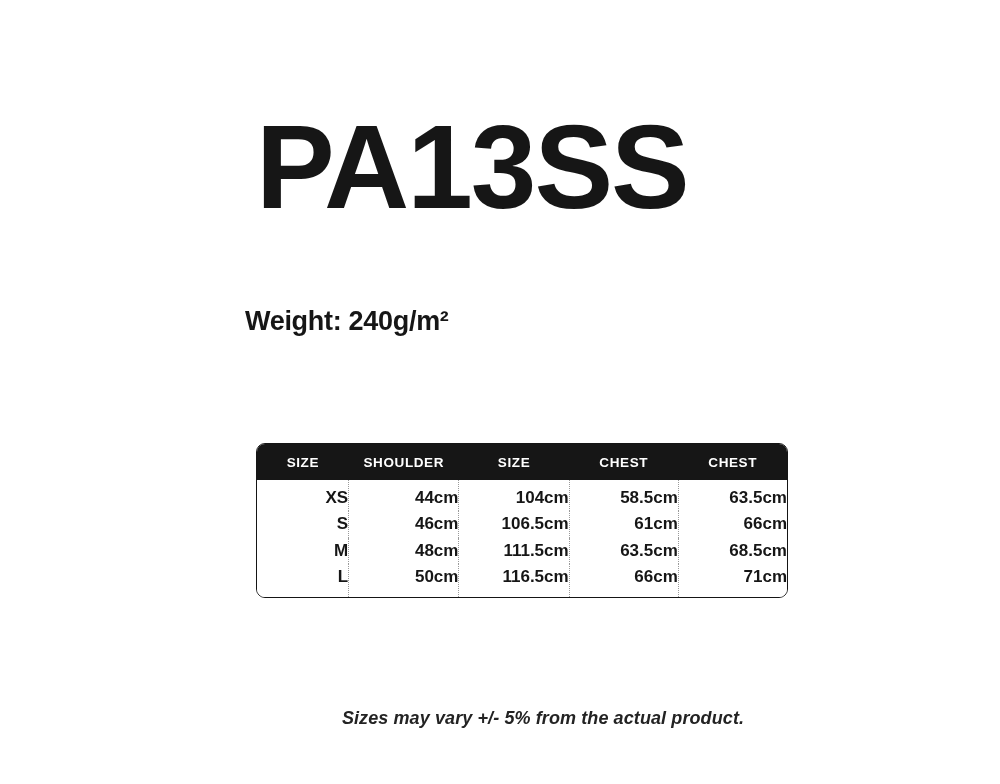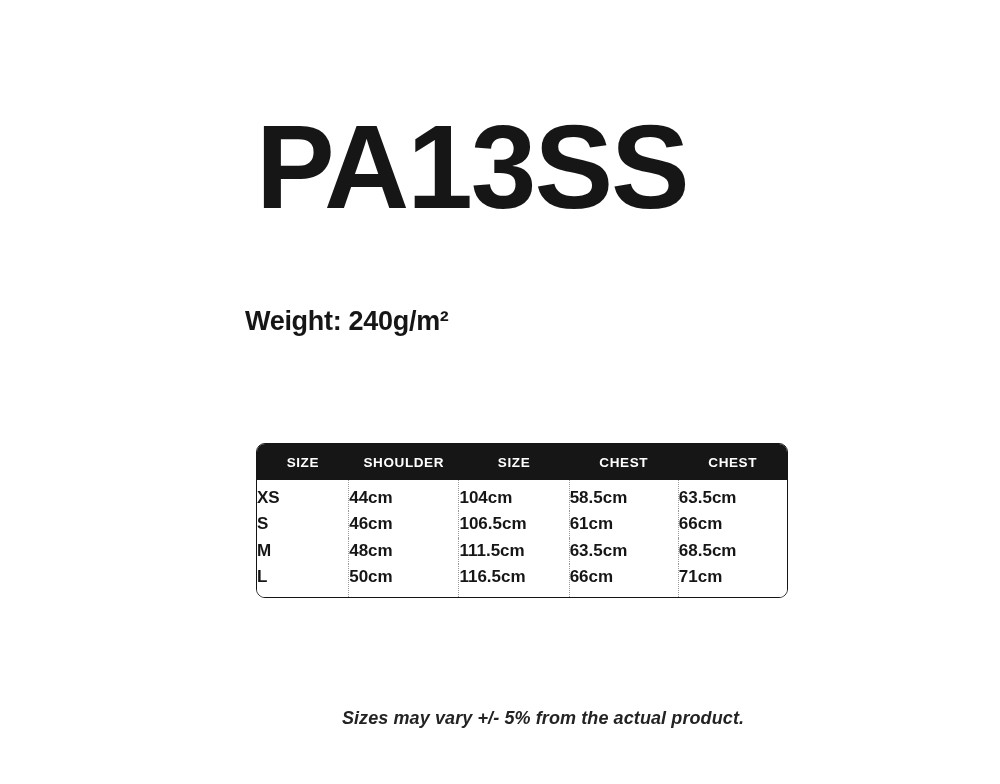--- a/index.html
+++ b/index.html
@@ -70,21 +70,21 @@
     font-weight: 700;
     letter-spacing: 0.6px;
     padding: 11px 0 10px 0;
     text-align: center;
     border: none;
   }
 
   table.size-table tbody td {
     font-size: 17px;
     font-weight: 700;
-    text-align: left;
+    text-align: right;
     padding: 3.2px 0;
     color: #161616;
     border-right: 1px dotted #9a9a9a;
     background: #ffffff;
   }
   table.size-table tbody td:last-child {
     border-right: none;
   }
   table.size-table tbody tr:first-child td {
     padding-top: 8px;

